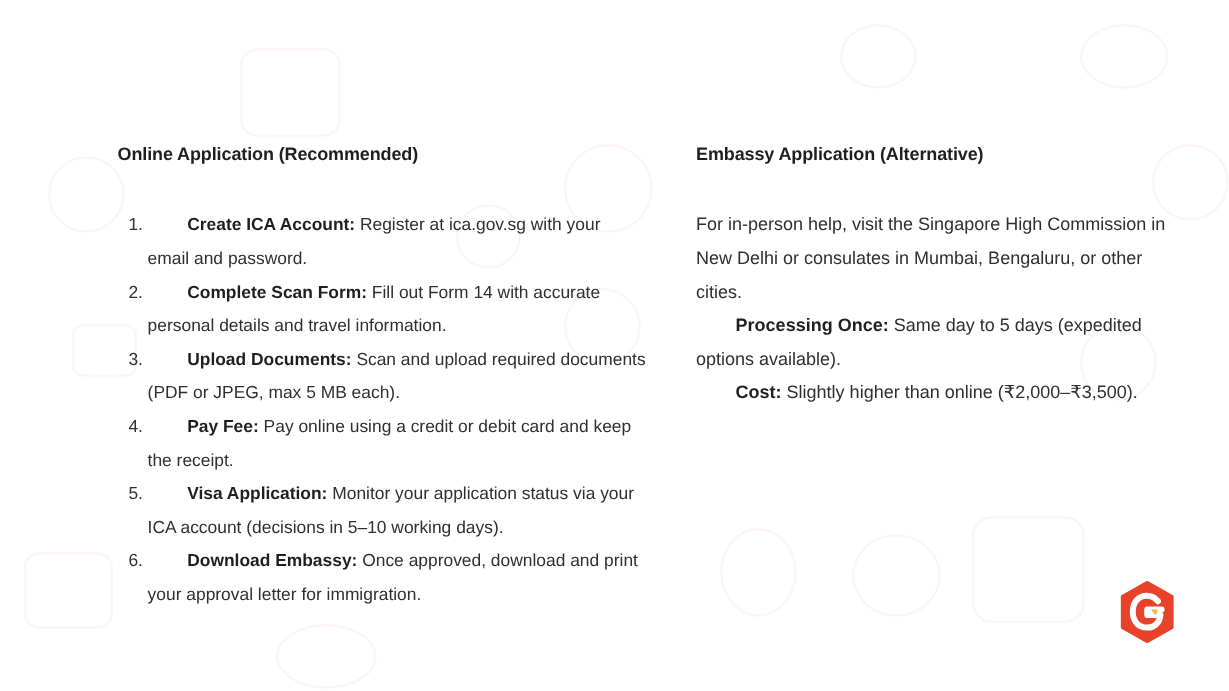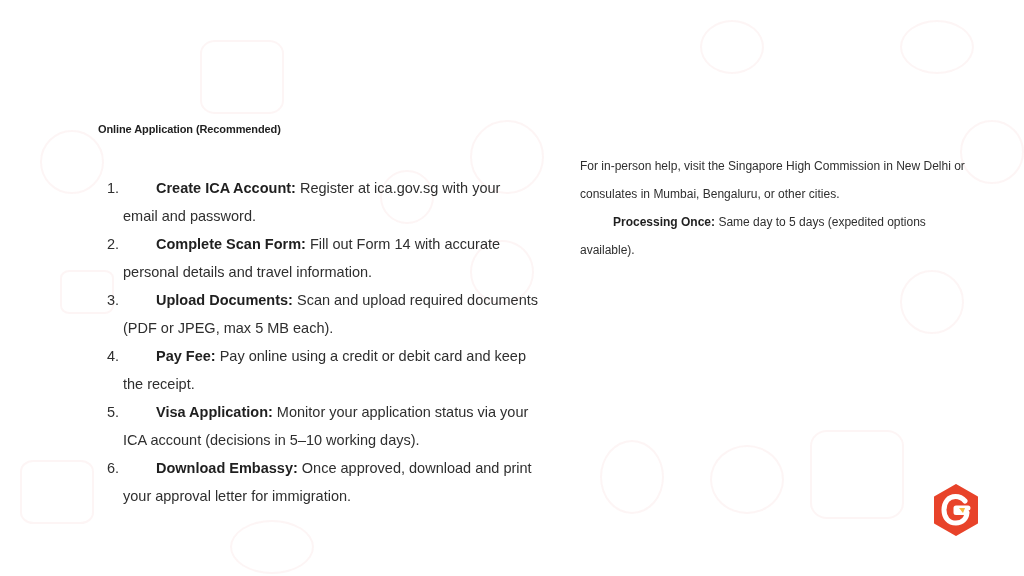--- a/index.html
+++ b/index.html
@@ -27,21 +27,21 @@
       border-radius: 50%;
     }
     .doodle.sq { border-radius: 18%; }
     .col {
       position: absolute;
       top: 118px;
     }
     .col-left { left: 98px; width: 440px; }
     .col-right { left: 580px; width: 400px; }
     .section-title {
-      font-size: 11px;
+      font-size: 15px;
       font-weight: bold;
       color: #1f1f1f;
       margin: 0;
       line-height: 22px;
       letter-spacing: -0.1px;
     }
     ol.steps {
       list-style: none;
       margin: 34px 0 0 0;
       padding: 0;
@@ -58,21 +58,21 @@
       left: 9px;
       top: 0;
     }
     .lead {
       font-weight: bold;
       color: #1f1f1f;
       margin-left: 33px;
     }
     .right-body {
       margin-top: 34px;
-      font-size: 12px;
+      font-size: 15px;
       line-height: 28px;
       color: #2f2f2f;
     }
     .right-body p { margin: 0; }
     .logo {
       position: absolute;
       left: 932px;
       top: 484px;
       width: 48px;
       height: 52px;
@@ -117,24 +117,28 @@
     <li>
       <span class="num">5.</span><span class="lead">Visa Application:</span><span> Monitor your application status via your ICA account (decisions in 5–10 working days).</span>
     </li>
     <li>
       <span class="num">6.</span><span class="lead">Download Embassy:</span><span> Once approved, download and print your approval letter for immigration.</span>
     </li>
   </ol>
 </section>
 
 <section class="col col-right">
+  <h2 class="section-title">Embassy Application (Alternative)</h2>
   <div class="right-body">
     <p>For in-person help, visit the Singapore High Commission in New Delhi or consulates in Mumbai, Bengaluru, or other cities.</p>
     <p>
       <span class="lead">Processing Once:</span><span> Same day to 5 days (expedited options available).</span>
+    </p>
+    <p>
+      <span class="lead">Cost:</span><span> Slightly higher than online (₹2,000–₹3,500).</span>
     </p>
   </div>
 </section>
 
 <div class="logo">
   <svg width="48" height="52" viewBox="0 0 48 52">
     <path d="M24 1 L45 13 L45 39 L24 51 L3 39 L3 13 Z" fill="#e8432a" stroke="#e8432a" stroke-width="2" stroke-linejoin="round"></path>
     <path d="M33 17 C30 13.5 26.5 12.5 23.5 12.5 C16.5 12.5 12 18 12 26 C12 33.5 16.5 39 24 39 C30 39 34.5 35 35 28.5 L24 28.5 L24 24 L36 24" fill="none" stroke="#ffffff" stroke-width="5" stroke-linecap="round" stroke-linejoin="round"></path>
     <path d="M27 24 L33 24 L31 29 Z" fill="#f6b73c"></path>
   </svg>

